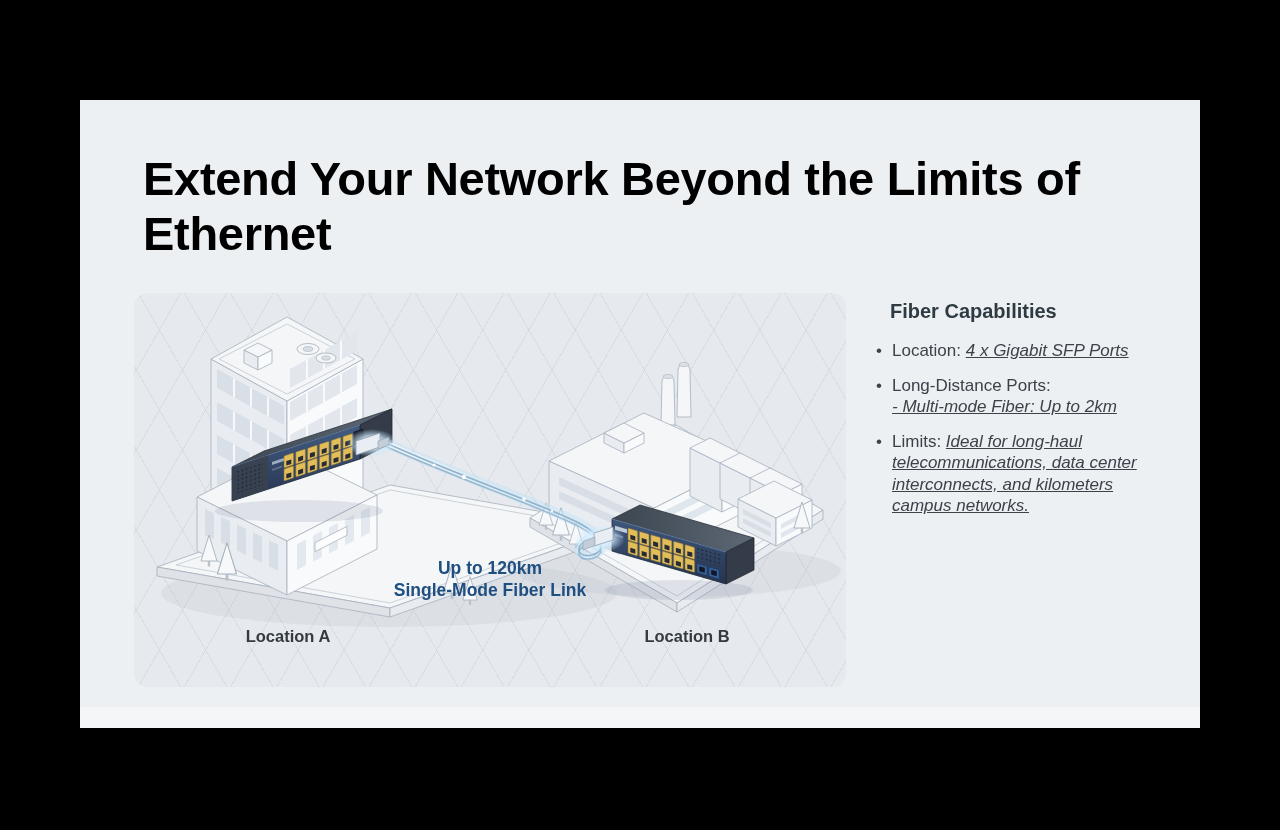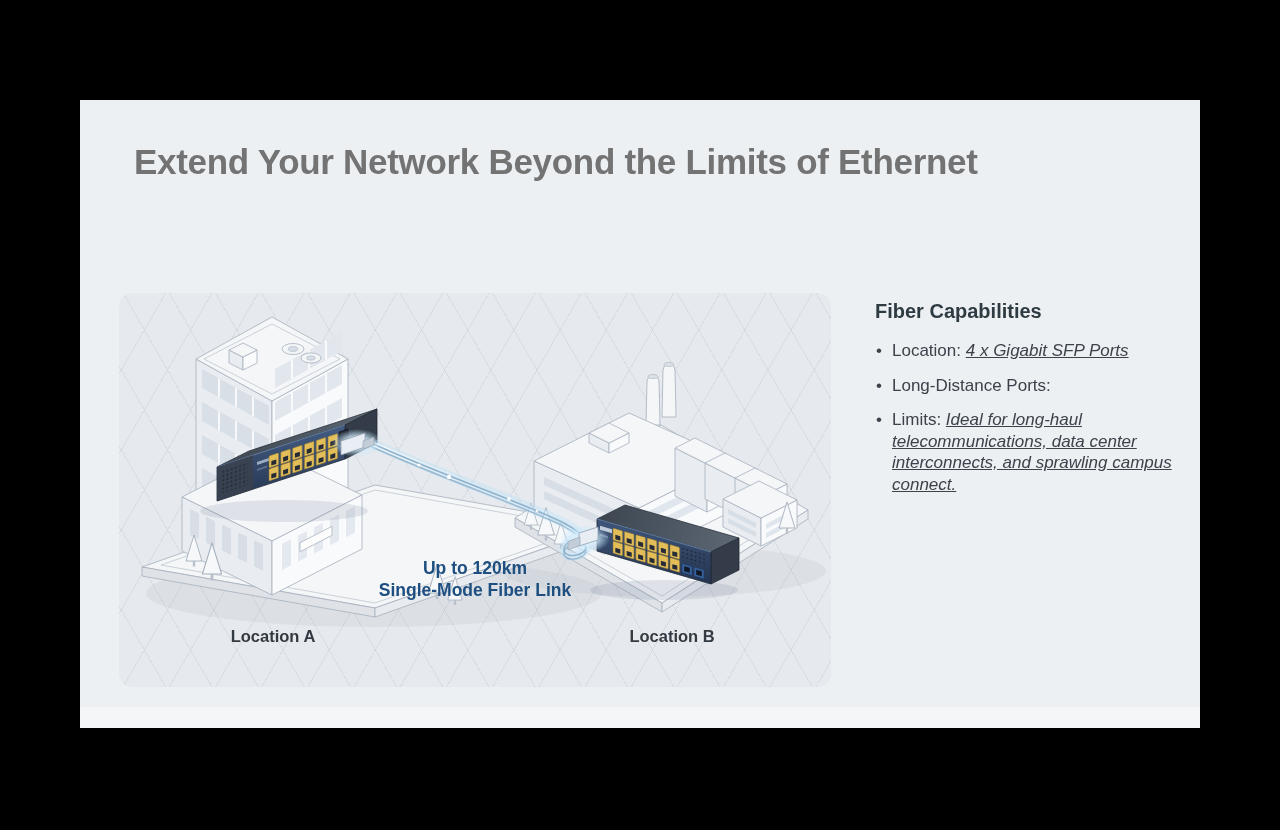--- a/index.html
+++ b/index.html
@@ -9,43 +9,43 @@
   }
   .card{
     position:absolute;left:80px;top:100px;width:1120px;height:628px;
     background:#edf0f3;
   }
   .card-footer-strip{
     position:absolute;left:0;bottom:0;width:100%;height:21px;
     background:#f4f6f8;
   }
   .page-title{
-    position:absolute;left:54px;top:42px;margin:0;
-    font-size:35px;font-weight:bold;letter-spacing:-0.3px;
-    color:#737373;
+    position:absolute;left:54px;top:42px;margin:9px;
+    font-size:47px;font-weight:bold;letter-spacing:-0.3px;
+    color:#000000;
   }
   .subtitle{
     position:absolute;left:54px;top:97px;
     font-size:21px;line-height:29px;color:#3a4149;
   }
   .subtitle span{display:block;}
   .panel{
-    position:absolute;left:39px;top:193px;width:712px;height:394px;
+    position:absolute;left:54px;top:193px;width:712px;height:394px;
     border-radius:14px;background-color:#e6e9ed;overflow:hidden;
     background-image:
       repeating-linear-gradient(60deg, rgba(168,180,198,0.22) 0 1px, transparent 1px 40px),
       repeating-linear-gradient(120deg, rgba(168,180,198,0.22) 0 1px, transparent 1px 40px);
   }
   .panel svg{position:absolute;left:0;top:0;}
   .panel text{font-family:"Liberation Sans", sans-serif;}
   .caps{
     position:absolute;left:795px;top:200px;width:300px;color:#3b424a;
   }
   .caps h2{
-    margin:0 0 17px 0;font-size:20px;font-weight:bold;color:#2e3b42;
+    margin:0 0 17px 15px;font-size:20px;font-weight:bold;color:#2e3b42;
   }
   .caps ul{list-style:none;margin:0;padding:0;}
   .caps li{
     position:relative;padding-left:17px;margin-bottom:13px;
     font-size:17px;line-height:21.5px;
   }
   .caps .bullet{position:absolute;left:1px;top:0;}
   .italic{font-style:italic;text-decoration:underline;}
   .o{stroke:#a6b0bc;stroke-width:0.8;stroke-linejoin:round;}
   .o2{stroke:#b9c2cc;stroke-width:0.7;stroke-linejoin:round;}
@@ -372,23 +372,24 @@
     <h2>Fiber Capabilities</h2>
     <ul>
       <li>
         <span class="bullet">•</span>
         <span>Location:</span>
         <span class="italic">4 x Gigabit SFP Ports</span>
       </li>
       <li>
         <span class="bullet">•</span>
         <span>Long-Distance Ports:</span>
+        <div class="italic">- Multi-mode Fiber: Up to 2km</div>
       </li>
       <li>
         <span class="bullet">•</span>
         <span>Limits:</span>
-        <span class="italic">Ideal for long-haul telecommunications, data center interconnects, and sprawling campus connect.</span>
+        <span class="italic">Ideal for long-haul telecommunications, data center interconnects, and kilometers campus networks.</span>
       </li>
     </ul>
   </div>
 
   <div class="card-footer-strip"></div>
 </div>
 
 </body></html>

